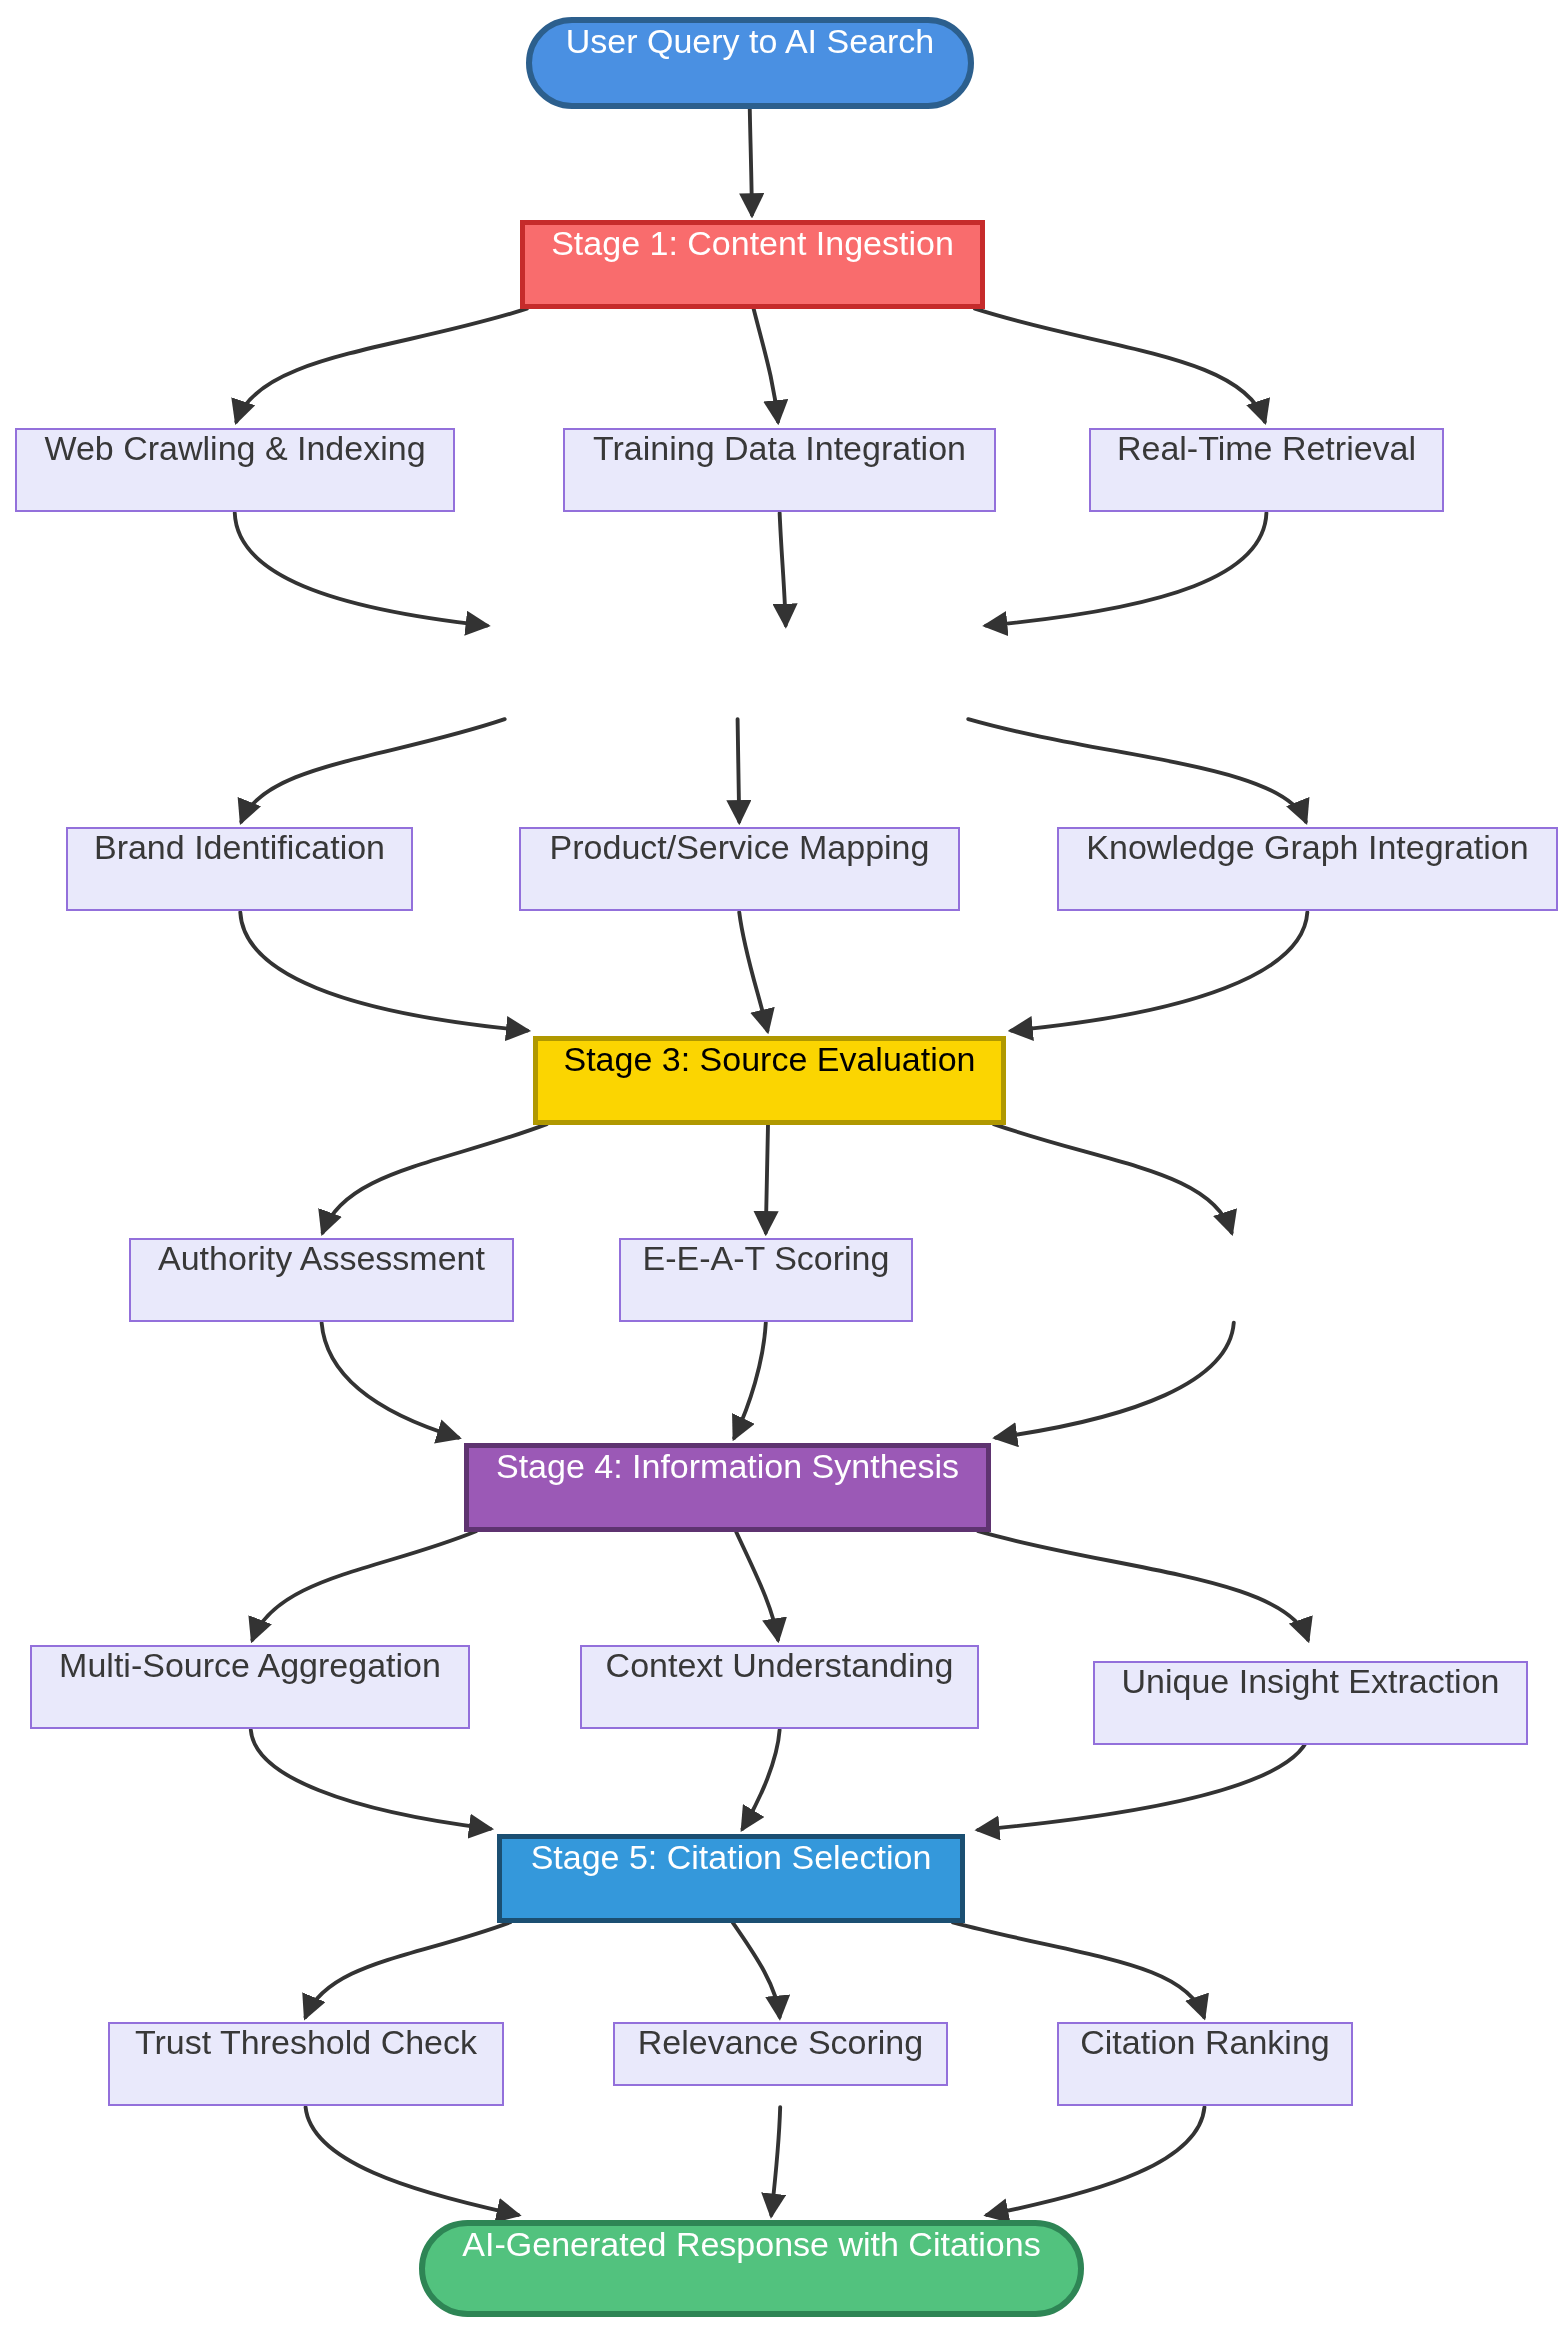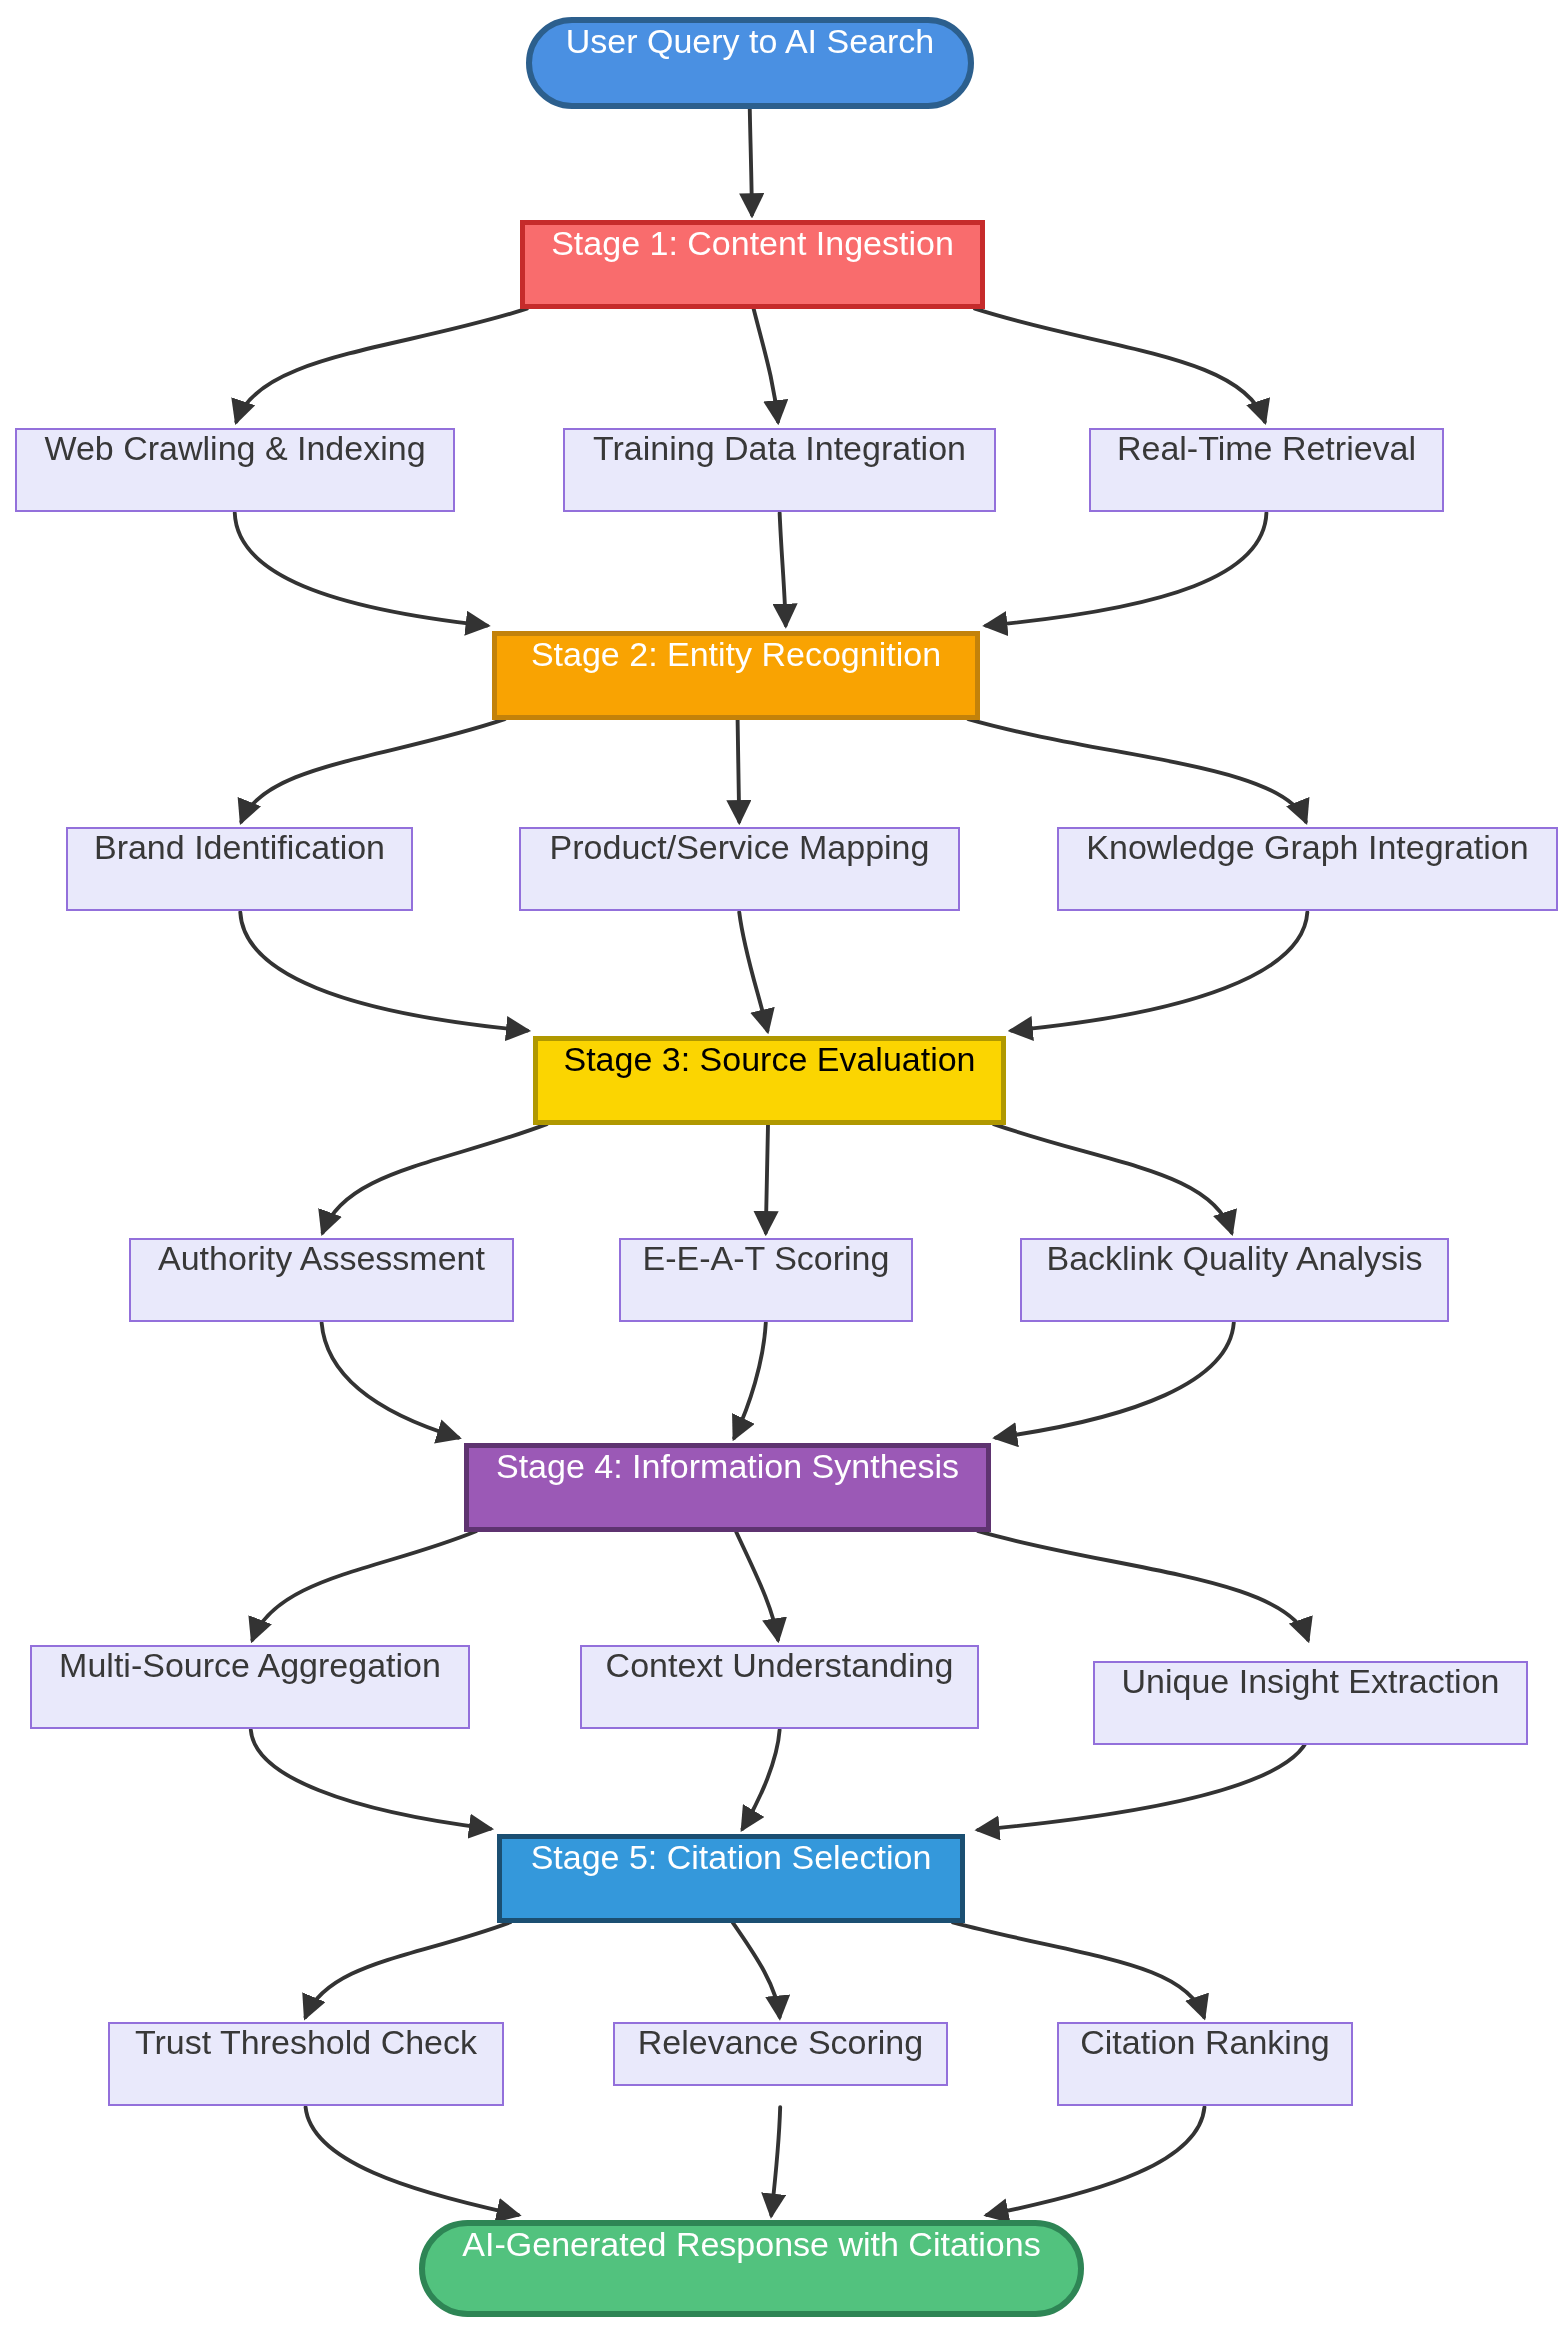--- a/index.html
+++ b/index.html
@@ -115,23 +115,20 @@
   </div>
 
   <div class="node child" style="left: 563px; top: 428px; width: 433px; height: 84px; background: rgb(233, 233, 251); border-color: rgb(147, 112, 219); color: rgb(56, 56, 56);">
     <span class="lbl">Training Data Integration</span>
   </div>
 
   <div class="node child" style="left: 1089px; top: 428px; width: 355px; height: 84px; background: rgb(233, 233, 251); border-color: rgb(147, 112, 219); color: rgb(56, 56, 56);">
     <span class="lbl">Real-Time Retrieval</span>
   </div>
 
-  <div class="node stage" style="left: 492px; top: 631px; width: 488px; height: 89px; background: rgb(249, 163, 2); border-color: rgb(195, 130, 10); color: rgb(255, 255, 255);">
-    <span class="lbl">Stage 2: Entity Recognition</span>
-  </div>
 
   <div class="node child" style="left: 66px; top: 827px; width: 347px; height: 84px; background: rgb(233, 233, 251); border-color: rgb(147, 112, 219); color: rgb(56, 56, 56);">
     <span class="lbl">Brand Identification</span>
   </div>
 
   <div class="node child" style="left: 519px; top: 827px; width: 441px; height: 84px; background: rgb(233, 233, 251); border-color: rgb(147, 112, 219); color: rgb(56, 56, 56);">
     <span class="lbl">Product/Service Mapping</span>
   </div>
 
   <div class="node child" style="left: 1057px; top: 827px; width: 501px; height: 84px; background: rgb(233, 233, 251); border-color: rgb(147, 112, 219); color: rgb(56, 56, 56);">
@@ -143,23 +140,20 @@
   </div>
 
   <div class="node child" style="left: 129px; top: 1238px; width: 385px; height: 84px; background: rgb(233, 233, 251); border-color: rgb(147, 112, 219); color: rgb(56, 56, 56);">
     <span class="lbl">Authority Assessment</span>
   </div>
 
   <div class="node child" style="left: 619px; top: 1238px; width: 294px; height: 84px; background: rgb(233, 233, 251); border-color: rgb(147, 112, 219); color: rgb(56, 56, 56);">
     <span class="lbl">E-E-A-T Scoring</span>
   </div>
 
-  <div class="node child" style="left: 1020px; top: 1238px; width: 429px; height: 84px; background: rgb(233, 233, 251); border-color: rgb(147, 112, 219); color: rgb(56, 56, 56);">
-    <span class="lbl">Backlink Quality Analysis</span>
-  </div>
 
   <div class="node stage" style="left: 464px; top: 1443px; width: 527px; height: 89px; background: rgb(155, 89, 182); border-color: rgb(94, 51, 112); color: rgb(255, 255, 255);">
     <span class="lbl">Stage 4: Information Synthesis</span>
   </div>
 
   <div class="node child" style="left: 30px; top: 1645px; width: 440px; height: 84px; background: rgb(233, 233, 251); border-color: rgb(147, 112, 219); color: rgb(56, 56, 56);">
     <span class="lbl">Multi-Source Aggregation</span>
   </div>
 
   <div class="node child" style="left: 580px; top: 1645px; width: 399px; height: 84px; background: rgb(233, 233, 251); border-color: rgb(147, 112, 219); color: rgb(56, 56, 56);">

